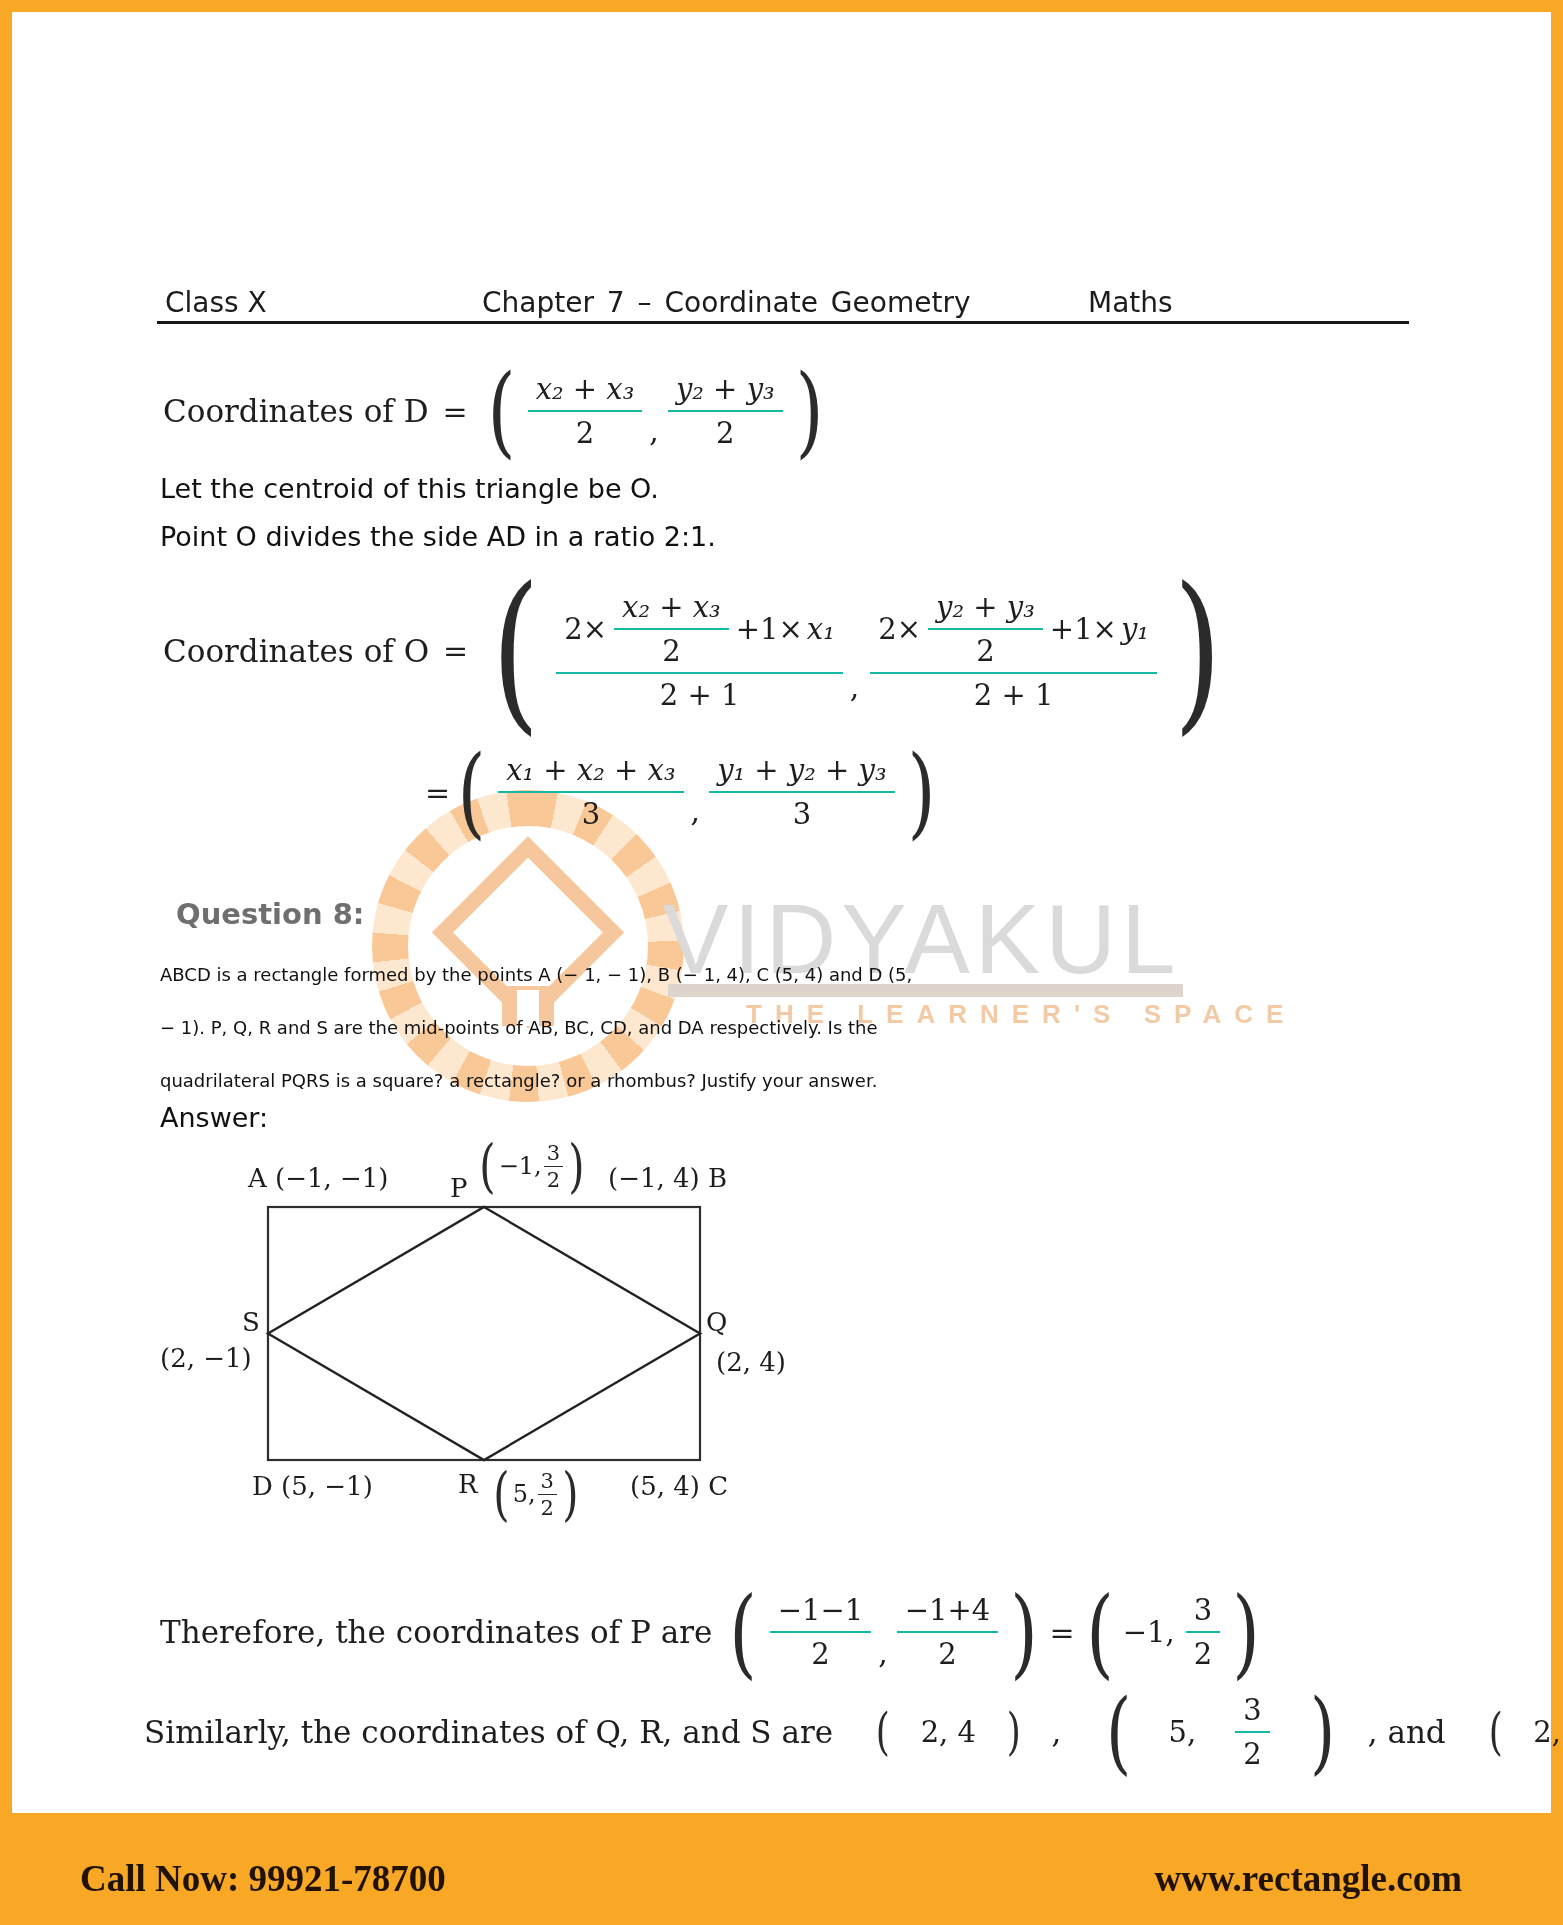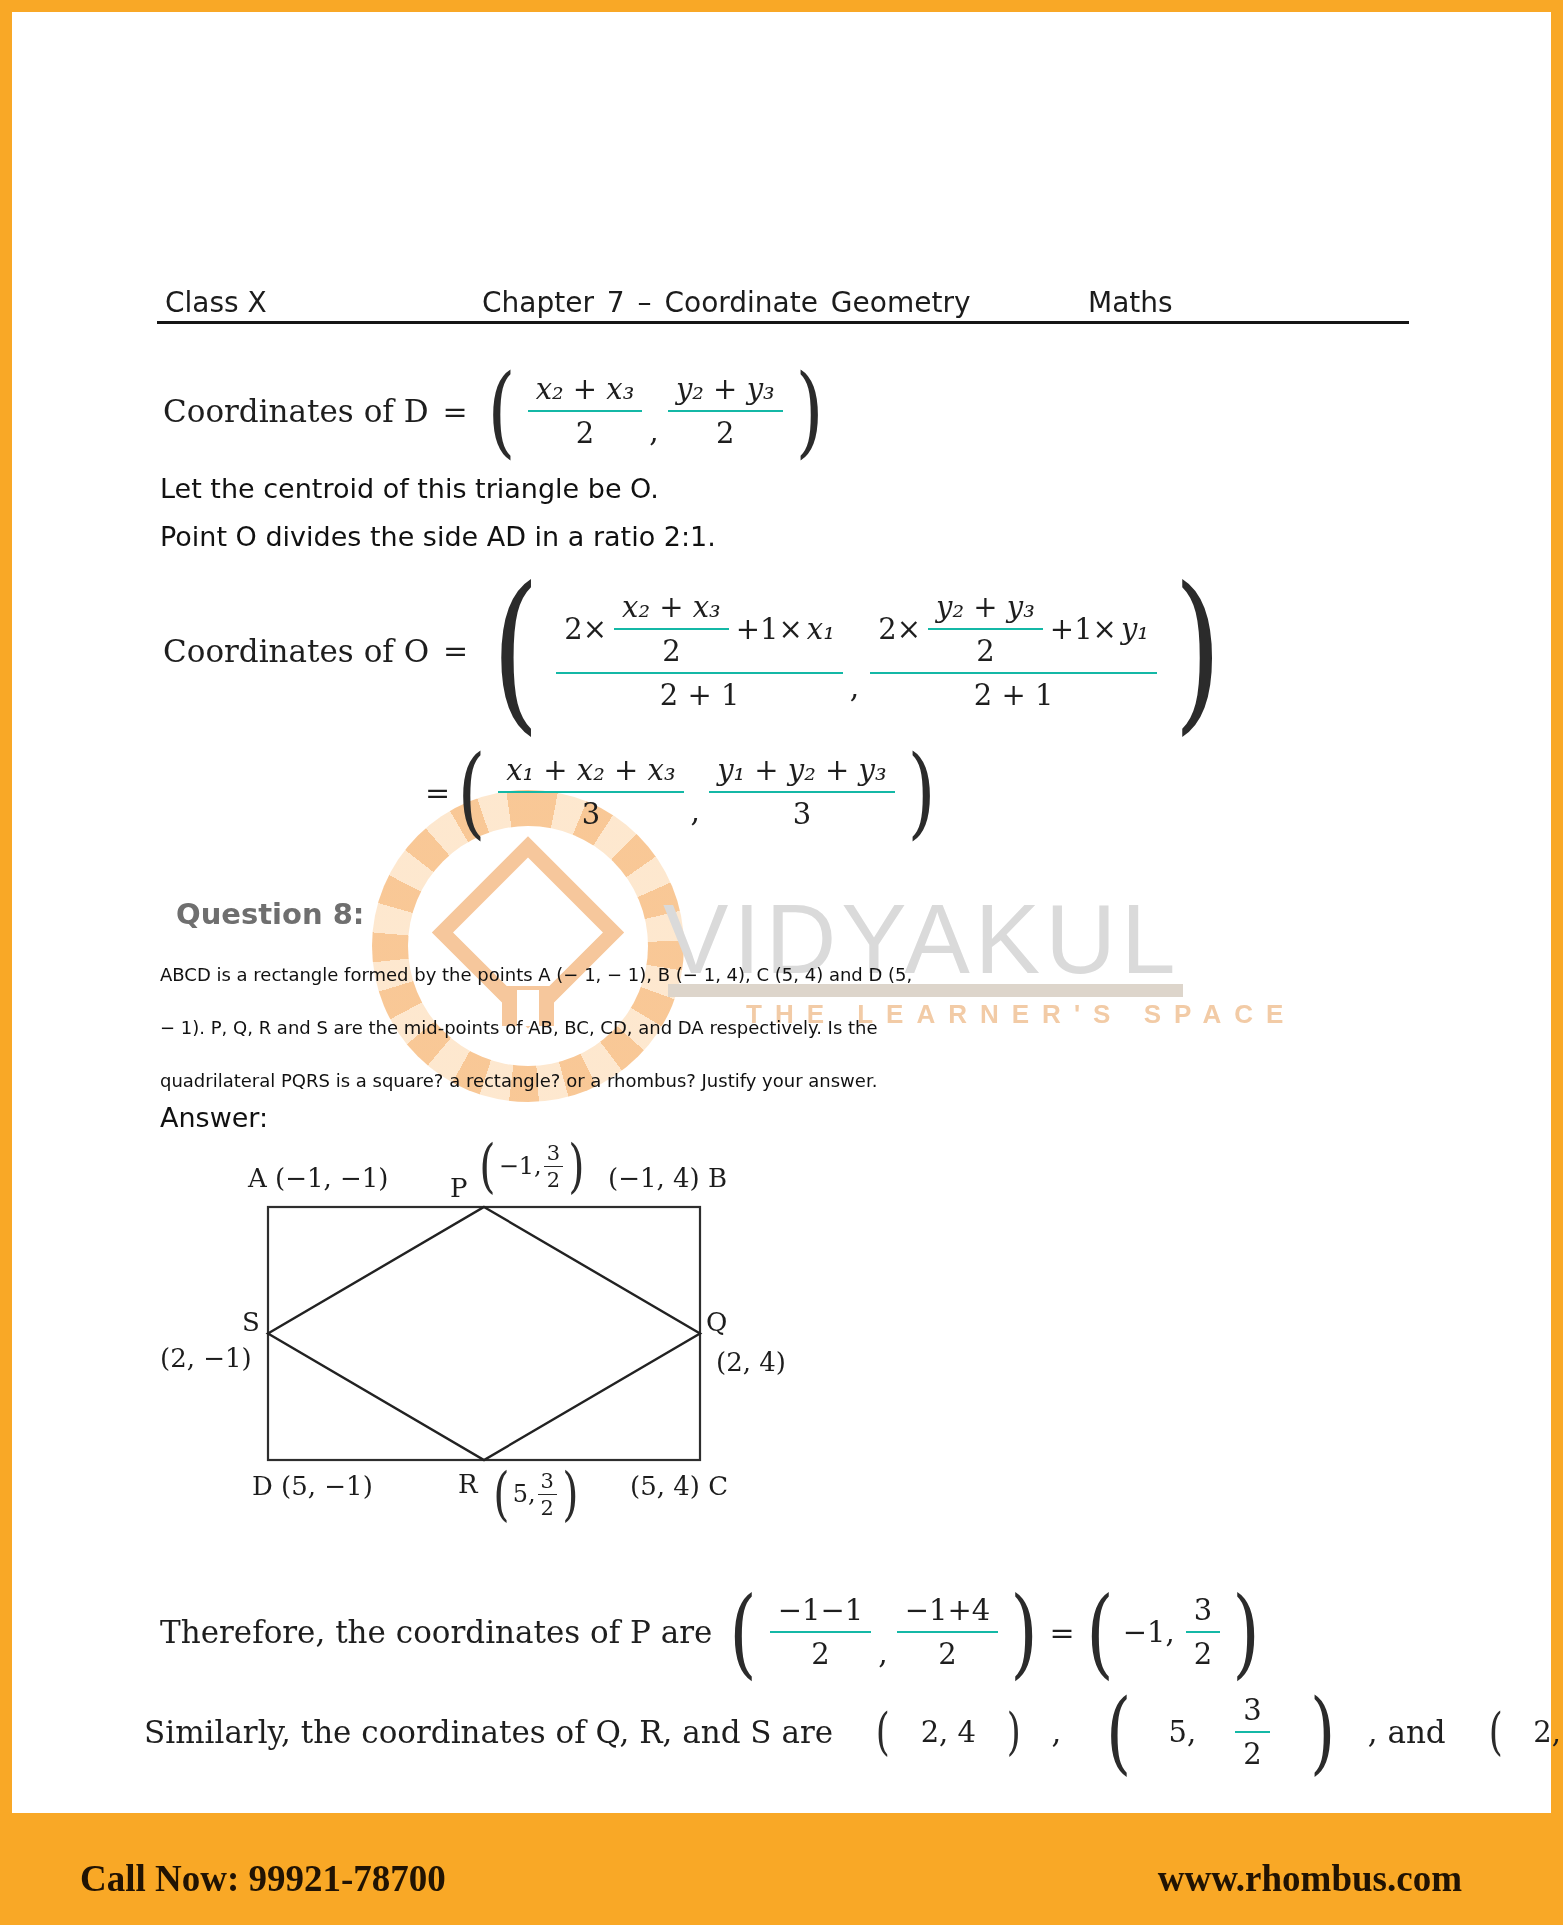--- a/index.html
+++ b/index.html
@@ -250,16 +250,16 @@
     <span class="paren" style="font-size:90px;">)</span>
     <span class="sol-text sp">, and</span>
     <span class="paren" style="font-size:50px;">(</span>
     <span class="msize">2, −1</span>
     <span class="paren" style="font-size:50px;">)</span>
     <span class="sol-text" style="margin-left:10px;">respectively.</span>
   </div>
 
   <div class="footer">
     <div class="ftxt call">Call Now: 99921-78700</div>
-    <div class="ftxt site">www.rhombus.com</div>
+    <div class="ftxt site">www.rectangle.com</div>
   </div>
 
 </div>
 
 </body></html>

